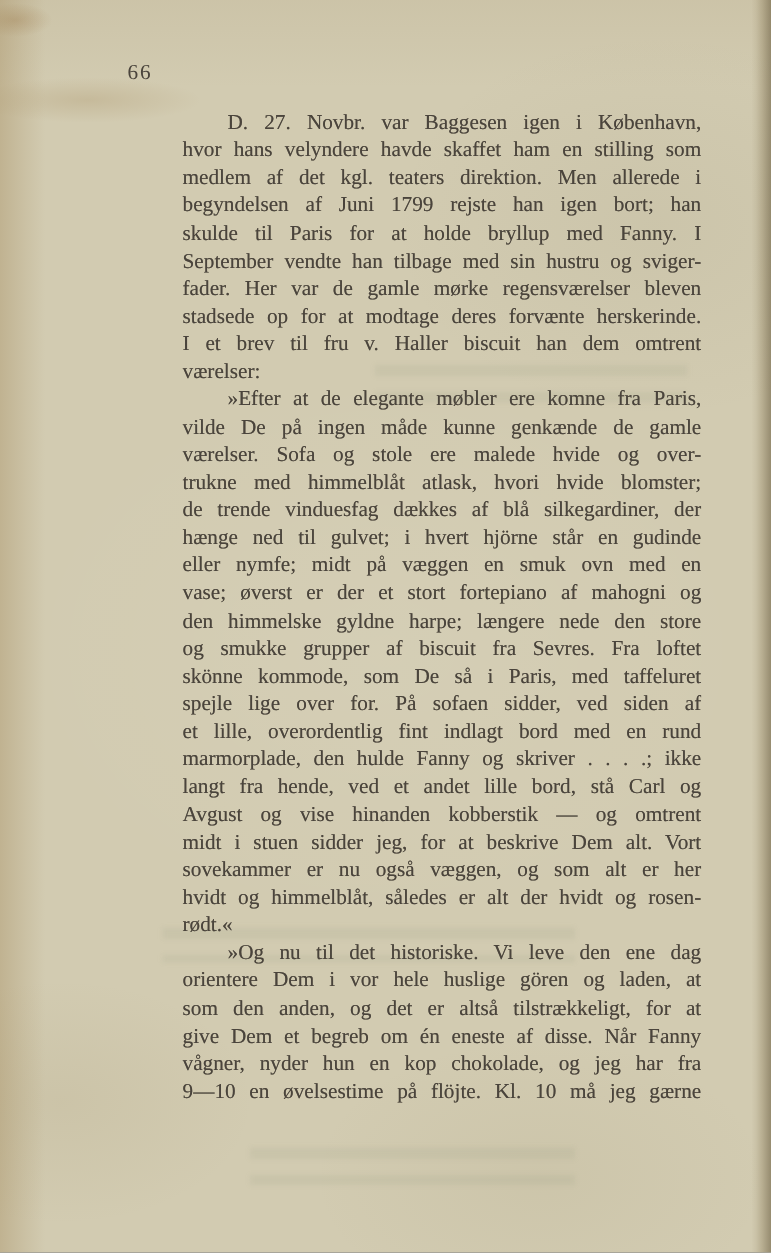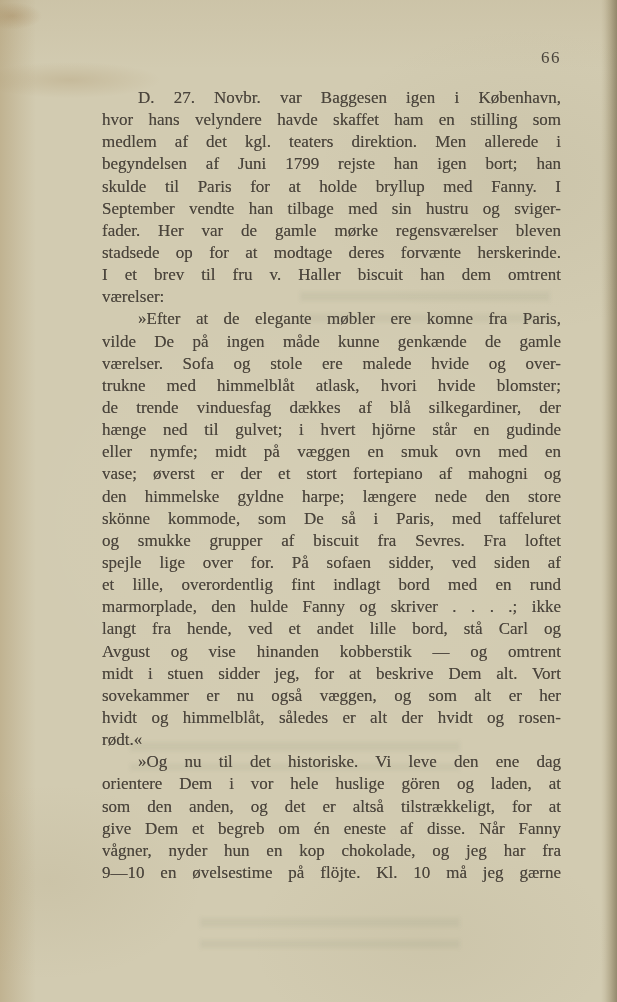--- a/index.html
+++ b/index.html
@@ -34,36 +34,37 @@
       rgba(128,138,112,.10) 0px, rgba(128,138,112,.10) 9px,
       rgba(128,138,112,0) 9px, rgba(128,138,112,0) 22px);
     filter: blur(2px);
   }
   .ghost-1 { left: 300px; top: 292px; width: 250px; height: 30px; }
   .ghost-2 { left: 130px; top: 742px; width: 330px; height: 28px; }
   .ghost-3 { left: 200px; top: 918px; width: 260px; height: 30px; }
   .page-number {
     position: absolute;
     left: 102px; top: 48px; width: 459px;
-    text-align: right;
+    text-align: left;
     font-size: 17px;
     letter-spacing: 1.5px;
   }
   .text-block {
     position: absolute;
     left: 102px; top: 87px; width: 459px;
     font-size: 17px;
     line-height: 22.15px;
     text-shadow: 0 0 0.4px rgba(64,56,44,.55);
   }
   .line {
     height: 22.15px;
     overflow: hidden;
     text-align: justify;
     text-align-last: justify;
+    margin-left: 44px;
   }
   .line.nojust { text-align-last: left; }
   .line.indent { text-indent: 36px; }
 </style>
 </head>
 <body>
 
 <div class="page" style="background-color: rgb(210, 203, 177); color: rgb(74, 68, 60);">
   <div class="edge-left"></div>
   <div class="edge-right"></div>
@@ -84,22 +85,22 @@
       <div class="line nojust">værelser:</div>
       <div class="line indent">»Efter at de elegante møbler ere komne fra Paris,</div>
       <div class="line">vilde De på ingen måde kunne genkænde de gamle</div>
       <div class="line">værelser.  Sofa og stole ere malede hvide og over-</div>
       <div class="line">trukne med himmelblåt atlask, hvori hvide blomster;</div>
       <div class="line">de trende vinduesfag dækkes af blå silkegardiner, der</div>
       <div class="line">hænge ned til gulvet; i hvert hjörne står en gudinde</div>
       <div class="line">eller nymfe; midt på væggen en smuk ovn med en</div>
       <div class="line">vase; øverst er der et stort fortepiano af mahogni og</div>
       <div class="line">den himmelske gyldne harpe; længere nede den store</div>
+      <div class="line">og smukke grupper af biscuit fra Sevres.  Fra loftet</div>
       <div class="line">skönne kommode, som De så i Paris, med taffeluret</div>
-      <div class="line">og smukke grupper af biscuit fra Sevres.  Fra loftet</div>
       <div class="line">spejle lige over for.  På sofaen sidder, ved siden af</div>
       <div class="line">et lille, overordentlig fint indlagt bord med en rund</div>
       <div class="line">marmorplade, den hulde Fanny og skriver . . . .; ikke</div>
       <div class="line">langt fra hende, ved et andet lille bord, stå Carl og</div>
       <div class="line">Avgust og vise hinanden kobberstik — og omtrent</div>
       <div class="line">midt i stuen sidder jeg, for at beskrive Dem alt.  Vort</div>
       <div class="line">sovekammer er nu også væggen, og som alt er her</div>
       <div class="line">hvidt og himmelblåt, således er alt der hvidt og rosen-</div>
       <div class="line nojust">rødt.«</div>
       <div class="line indent">»Og nu til det historiske.  Vi leve den ene dag</div>

